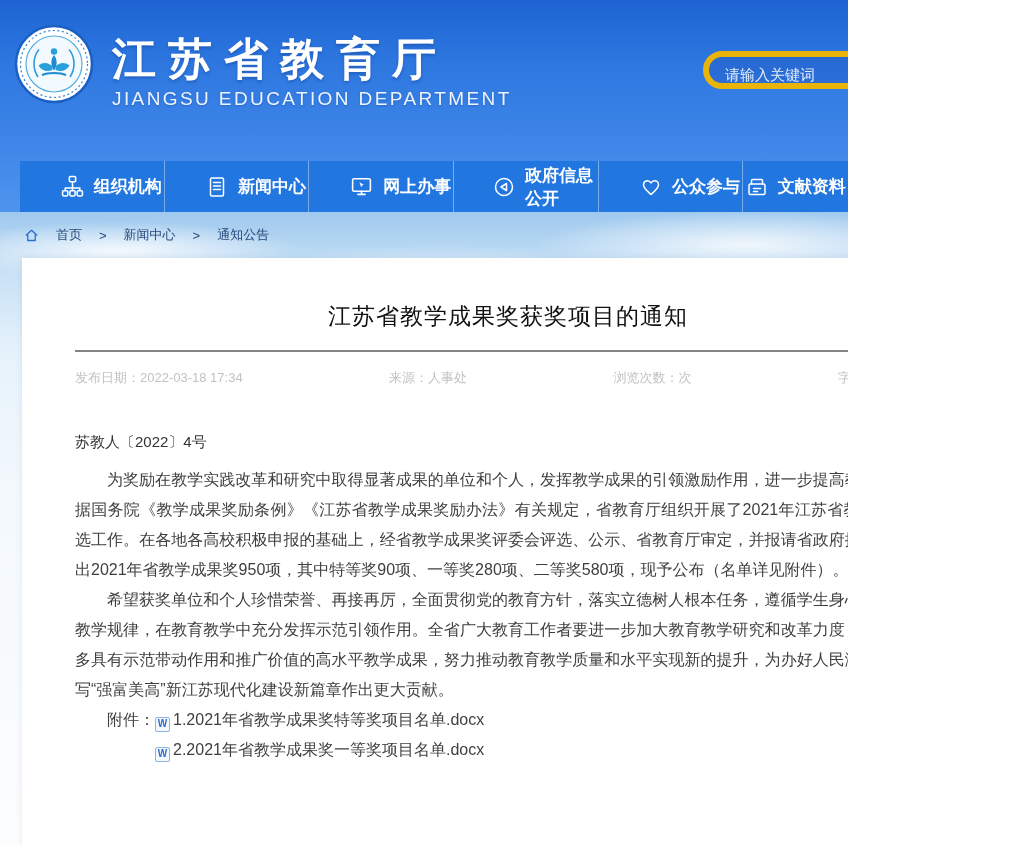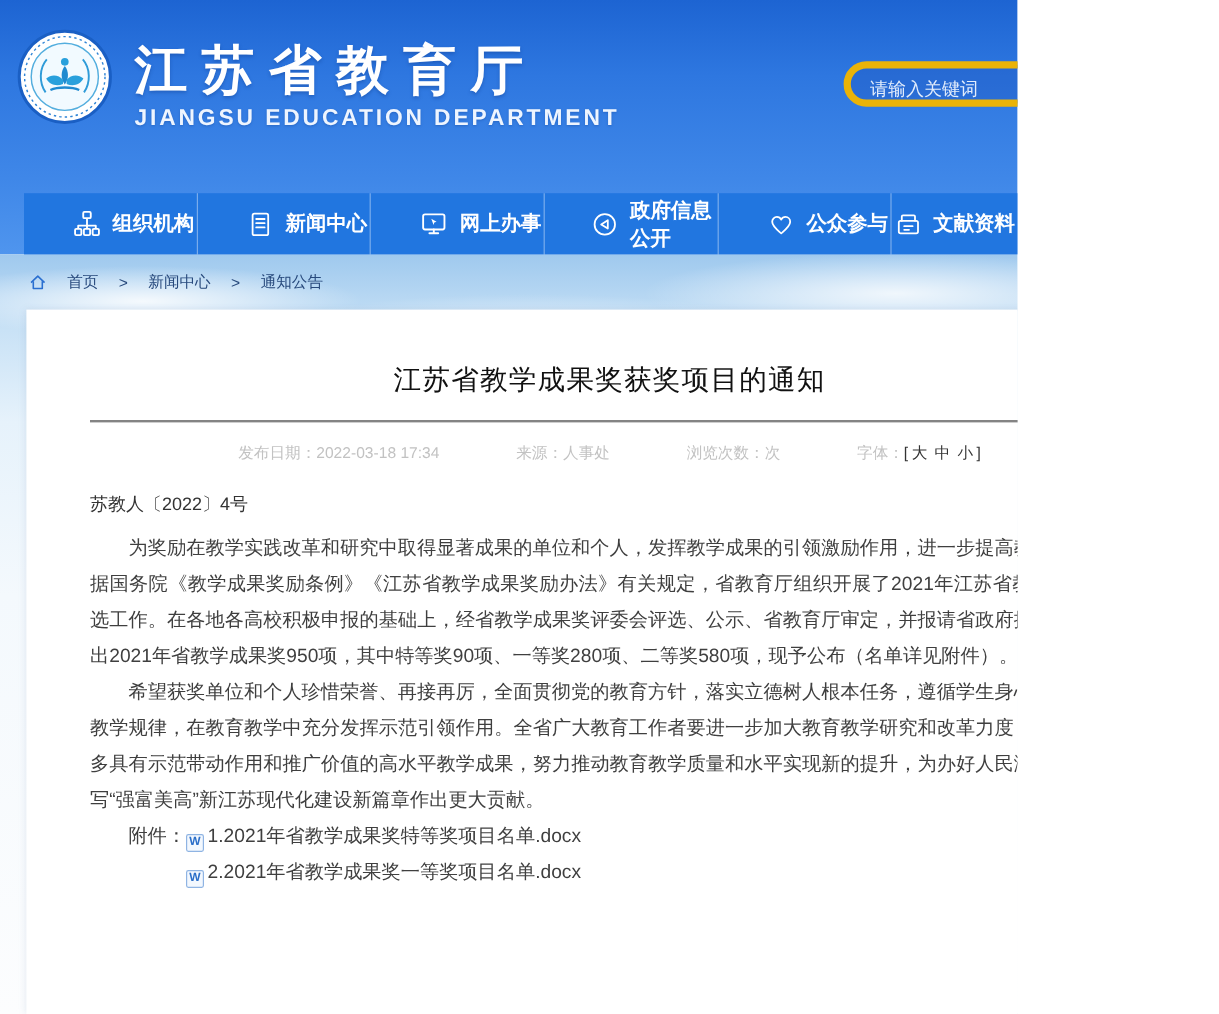--- a/index.html
+++ b/index.html
@@ -16,21 +16,21 @@
     background:
       radial-gradient(ellipse 260px 42px at 14% 30%, rgba(255,255,255,.85), rgba(255,255,255,0) 70%),
       radial-gradient(ellipse 340px 55px at 52% 55%, rgba(255,255,255,.7), rgba(255,255,255,0) 70%),
       radial-gradient(ellipse 300px 48px at 88% 25%, rgba(255,255,255,.8), rgba(255,255,255,0) 70%); }
 
   
   .logo { position:absolute; left:14px; top:24px; width:80px; height:80px; cursor:pointer; }
   .brand { position:absolute; left:112px; top:34px; }
   .brand-cn { color:#ffffff; font-size:44px; font-weight:bold; letter-spacing:12px; line-height:50px;
     text-shadow:0 2px 3px rgba(15,60,140,.4); white-space:nowrap; }
-  .brand-en { color:#eef5ff; font-size:19px; font-weight:bold; letter-spacing:2.4px; margin-top:4px;
+  .brand-en { color:#eef5ff; font-size:19px; font-weight:normal; letter-spacing:2.4px; margin-top:4px;
     text-shadow:0 1px 2px rgba(15,60,140,.35); white-space:nowrap; }
 
   .searchbox { position:absolute; left:703px; top:51px; width:311px; height:38px;
     border:6px solid #eab308; border-radius:19px; background:rgba(25,80,185,.30);
     display:flex; align-items:flex-end; padding:0 10px 0 16px; }
   .search-input { flex:1; background:transparent; border:none; outline:none; color:#ffffff;
     font-size:15px; font-family:inherit; }
   .search-input::placeholder { color:#e3edfc; opacity:1; }
   .search-btn { width:26px; height:26px; display:flex; align-items:center; justify-content:center; cursor:pointer; }
 
@@ -49,21 +49,21 @@
 
   
   .panel { position:absolute; top:258px; left:22px; width:972px; height:587px; background:#ffffff;
     box-shadow:0 0 6px rgba(110,140,175,.18); padding:42px 53px 0; overflow:hidden; }
   .art-title { text-align:center; font-size:23px; font-weight:500; color:#111111;
     letter-spacing:1px; line-height:32px; }
   .art-title.line1 { margin-bottom:31px; }
   .art-title.line2 { margin-bottom:18px; }
   .divider { border-top:2px solid #848484; margin-bottom:17px; }
 
-  .meta { display:flex; justify-content:center; gap:64px; font-size:13px; color:#c2c2c2; margin-bottom:24px; }
+  .meta { display:flex; justify-content:space-between; gap:64px; font-size:13px; color:#c2c2c2; margin-bottom:46px; }
   .meta-group { white-space:nowrap; }
   .font-widget { color:#c2c2c2; }
   .font-widget .dark { color:#333333; }
   .font-size-opt { color:#333333; cursor:pointer; margin:0 3px; }
 
   .doc-number { text-align:left; font-size:15px; color:#333333; margin-bottom:13px; }
 
   .body-text { font-size:16px; line-height:30px; color:#3f3f3f; text-align:justify; }
   .salutation { text-indent:0; }
   .para { text-indent:2em; }

